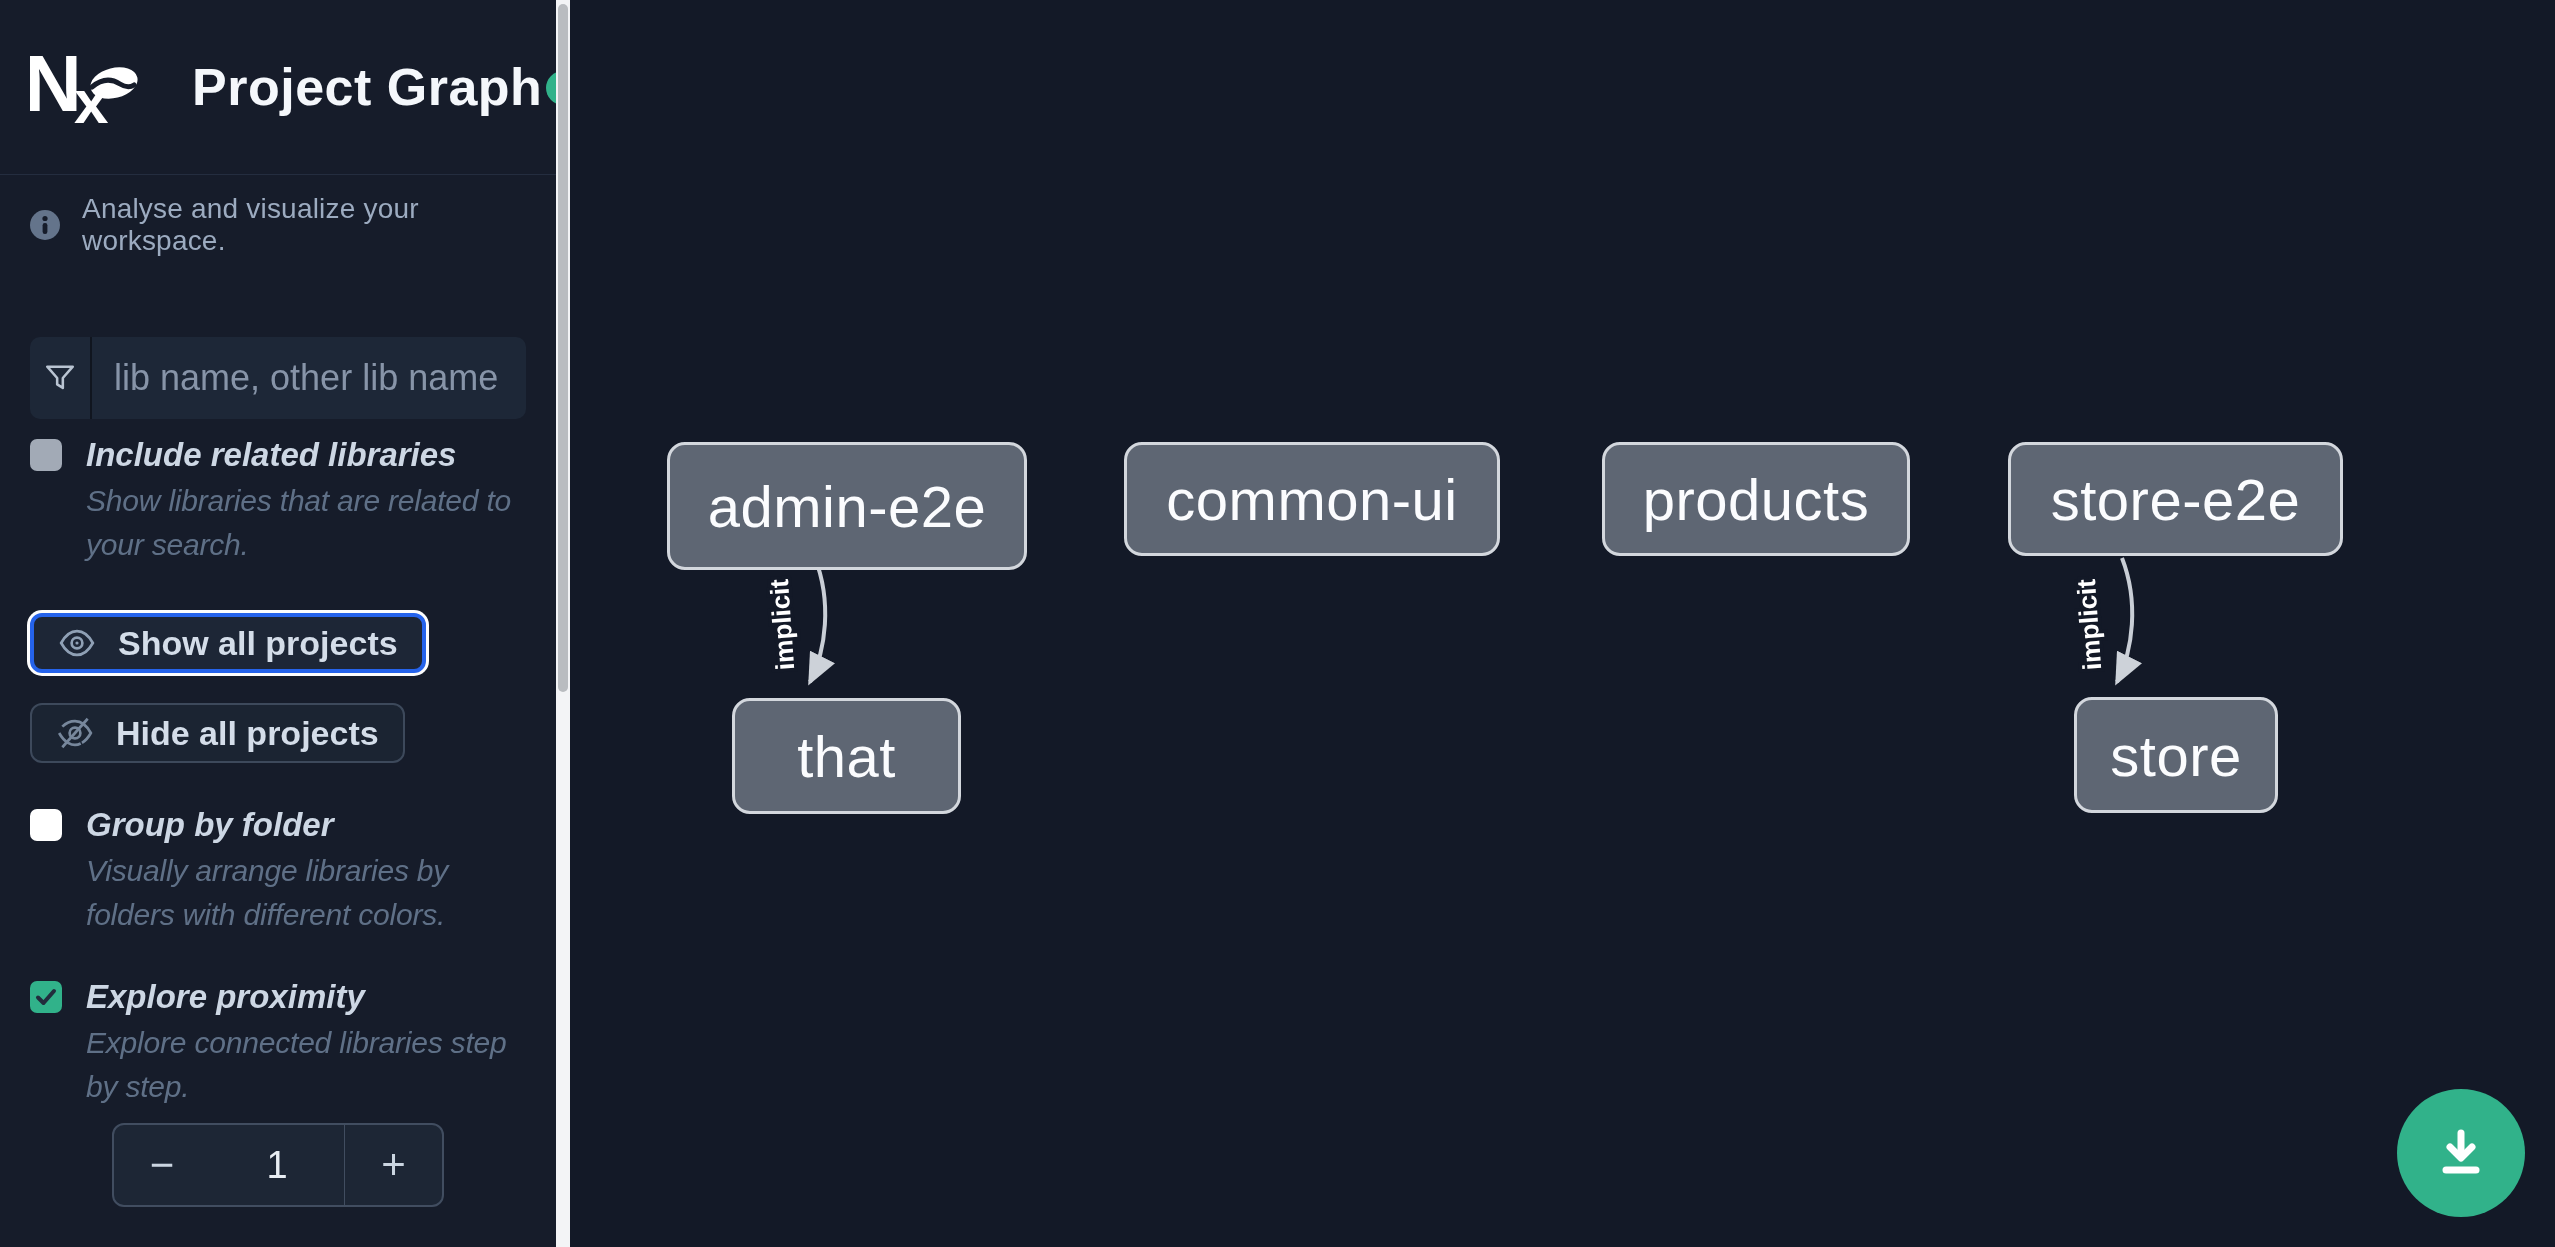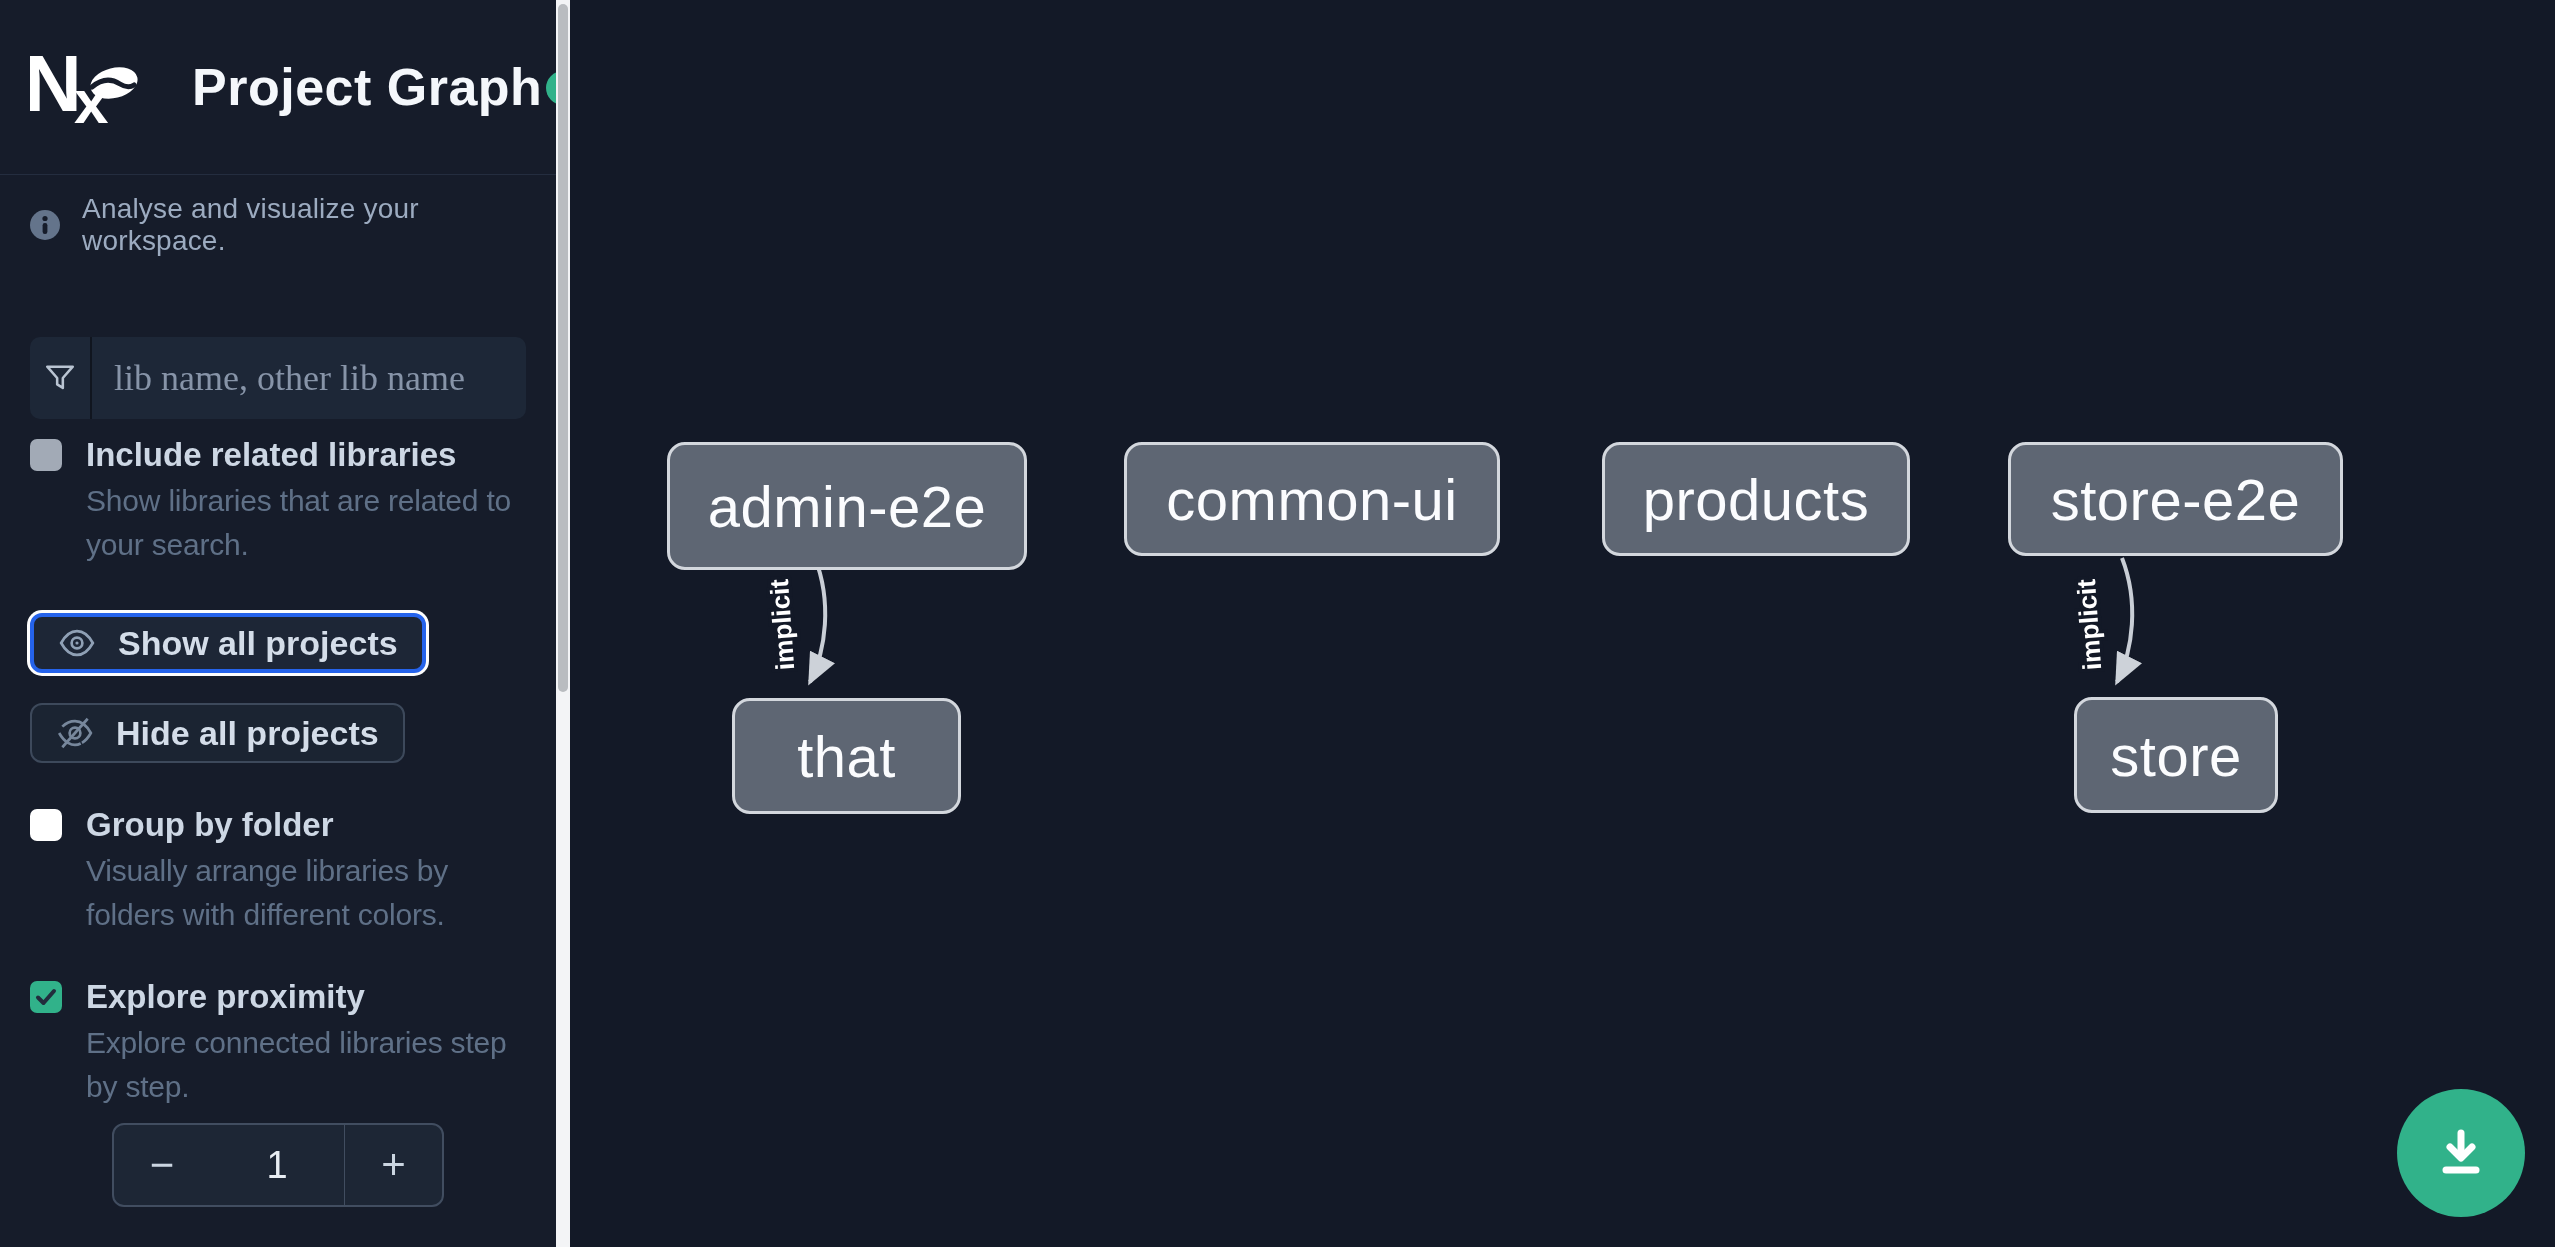--- a/index.html
+++ b/index.html
@@ -36,28 +36,28 @@
   .filter {
     margin:92px 30px 0; height:82px; background:#1d2737;
     border-radius:10px; display:flex; align-items:stretch; overflow:hidden;
   }
   .filter-icon-cell {
     width:62px; display:flex; align-items:center; justify-content:center;
     border-right:2px solid #10151f; flex:0 0 auto;
   }
   .filter input {
     flex:1; background:transparent; border:none; outline:none;
-    font-family:Liberation Serif, serif;
+    font-family:Liberation Sans, sans-serif;
     font-size:36px; color:#7dd3fc; padding:0 22px;
   }
   .filter input::placeholder { color:#8794a8; }
 
   .cb-row {
     margin:16px 30px 0; display:grid;
-    grid-template-columns:32px 1fr; column-gap:24px;
+    grid-template-columns:32px 1fr; column-gap:24px;font-style:italic;
   }
   .cb {
     width:32px; height:32px; border-radius:7px; margin-top:4px; cursor:pointer;
     display:flex; align-items:center; justify-content:center;
   }
   .cb.gray  { background:#a2aab6; }
   .cb.white { background:#ffffff; }
   .cb.green { background:#31b28a; }
   .cb-label { font-size:33px; font-weight:600; color:#cdd7e4; line-height:40px; }
   .cb-desc  {

